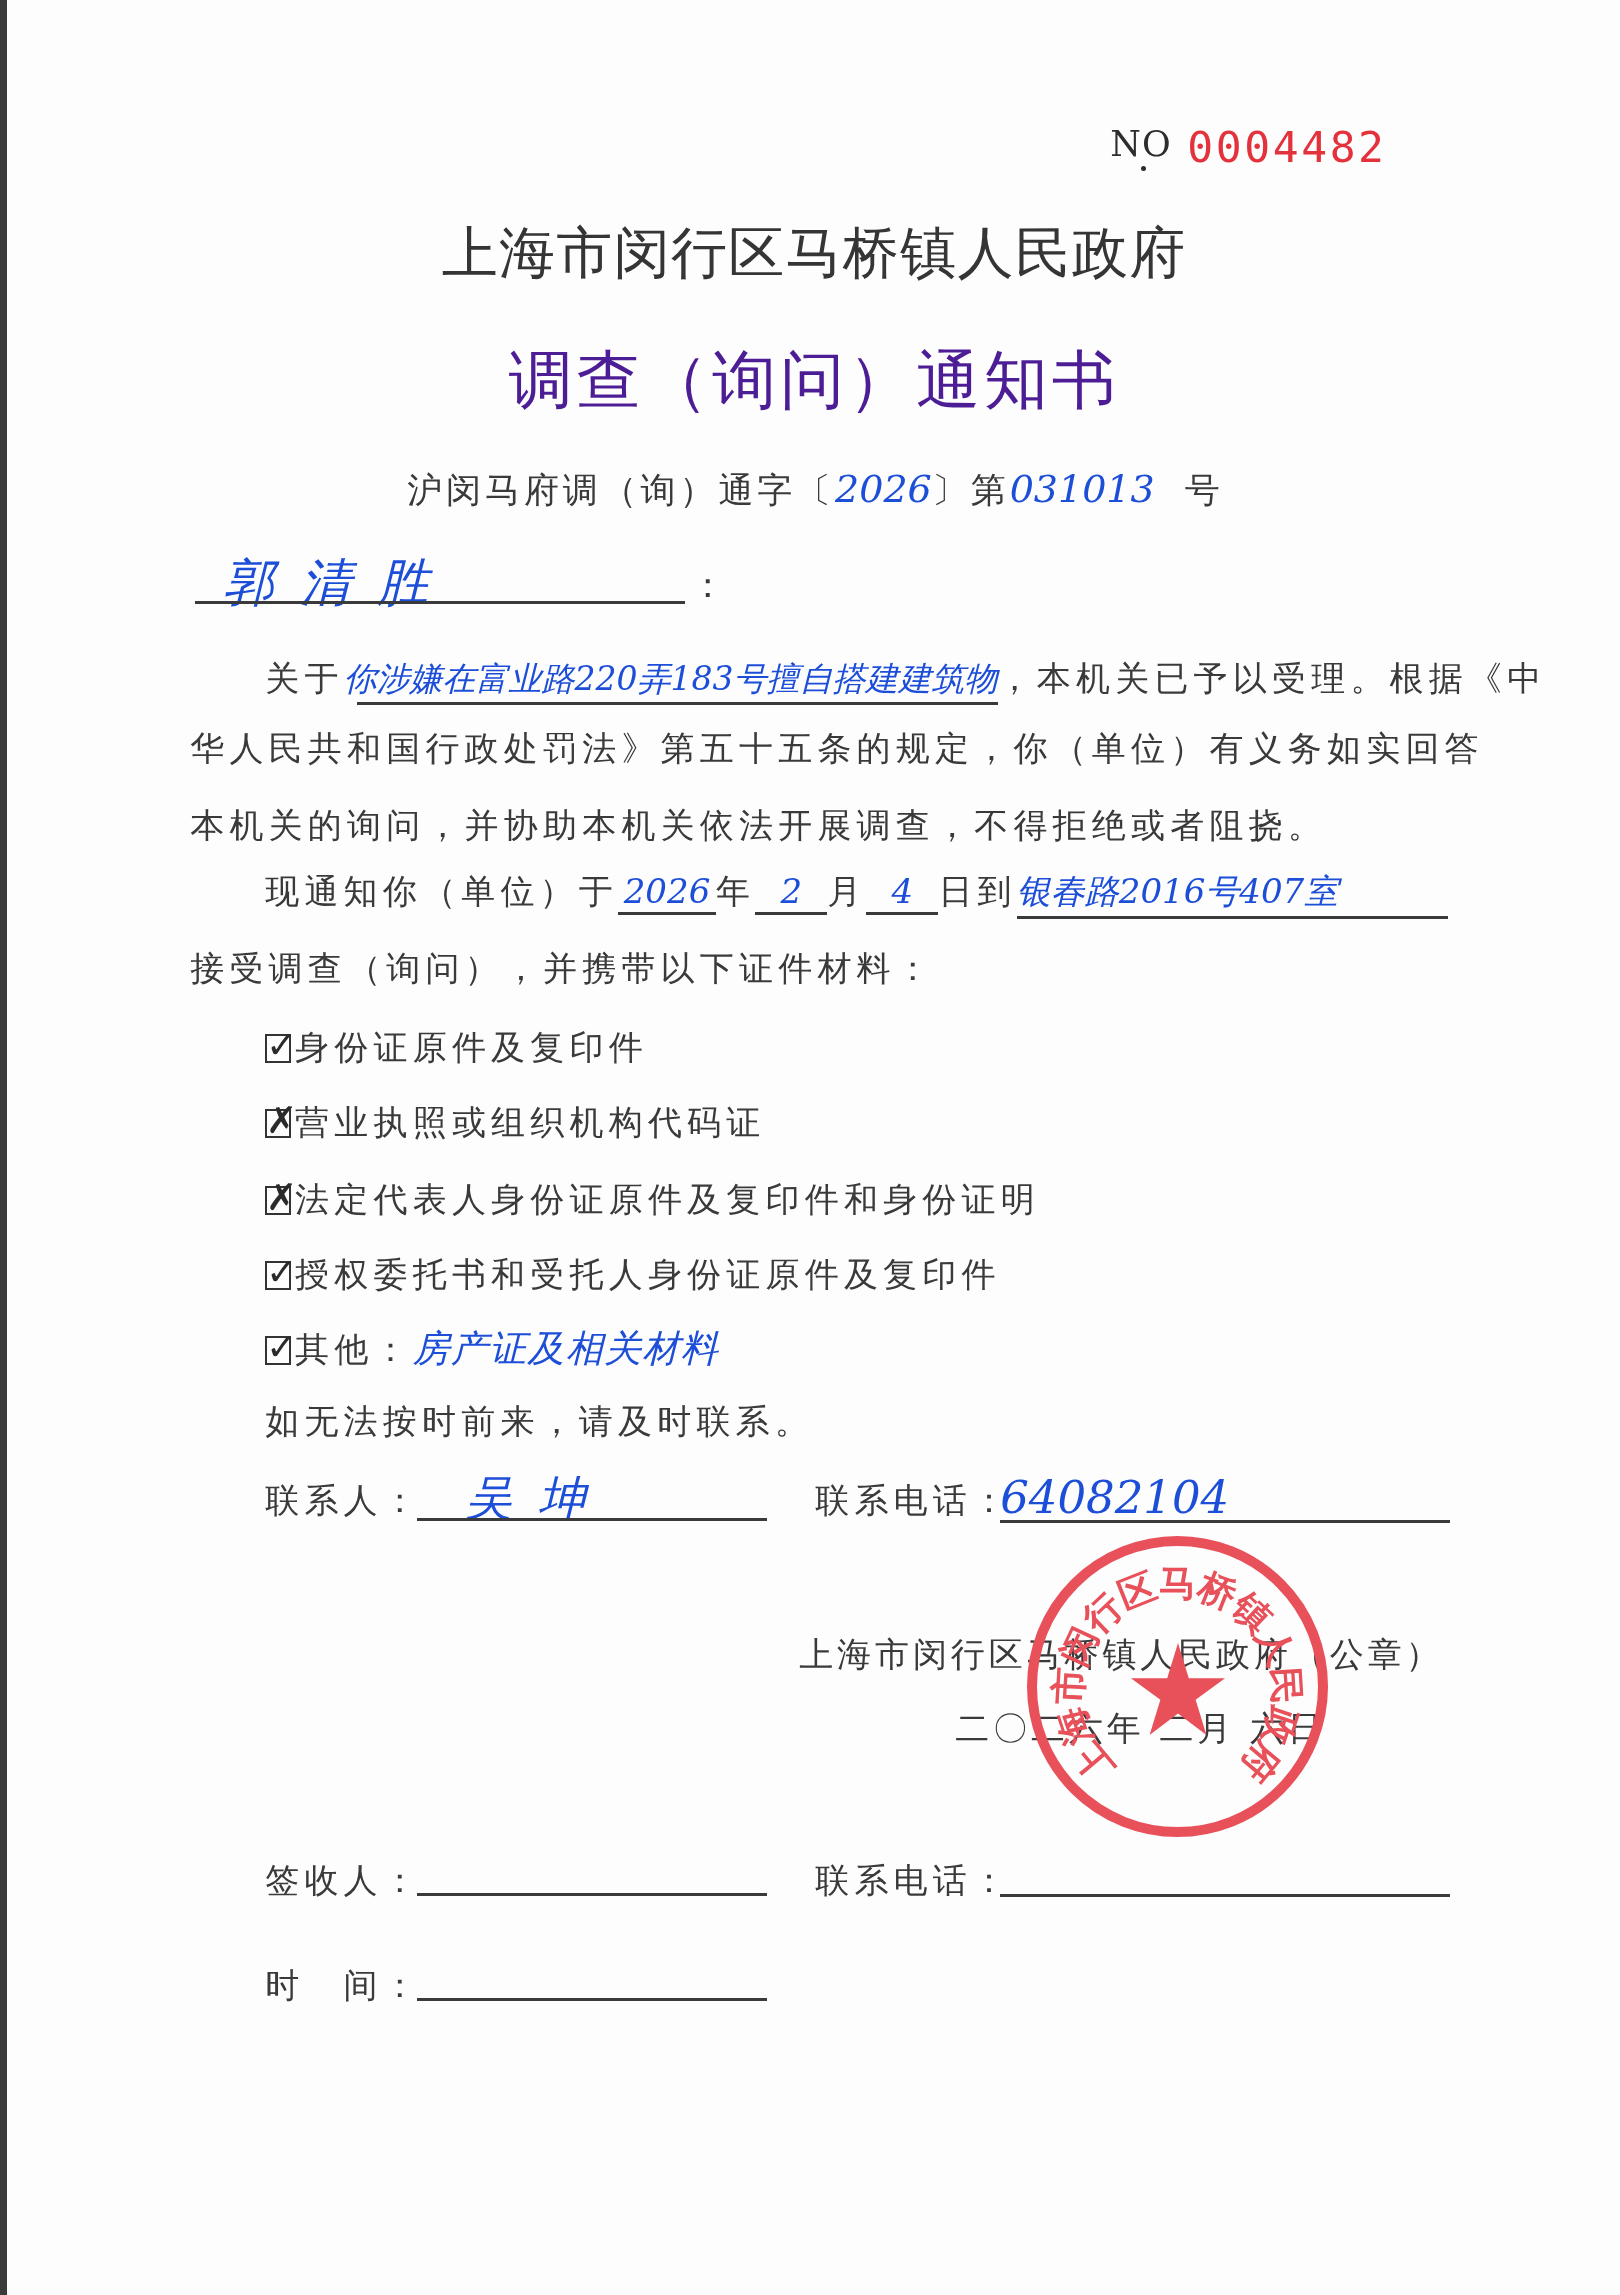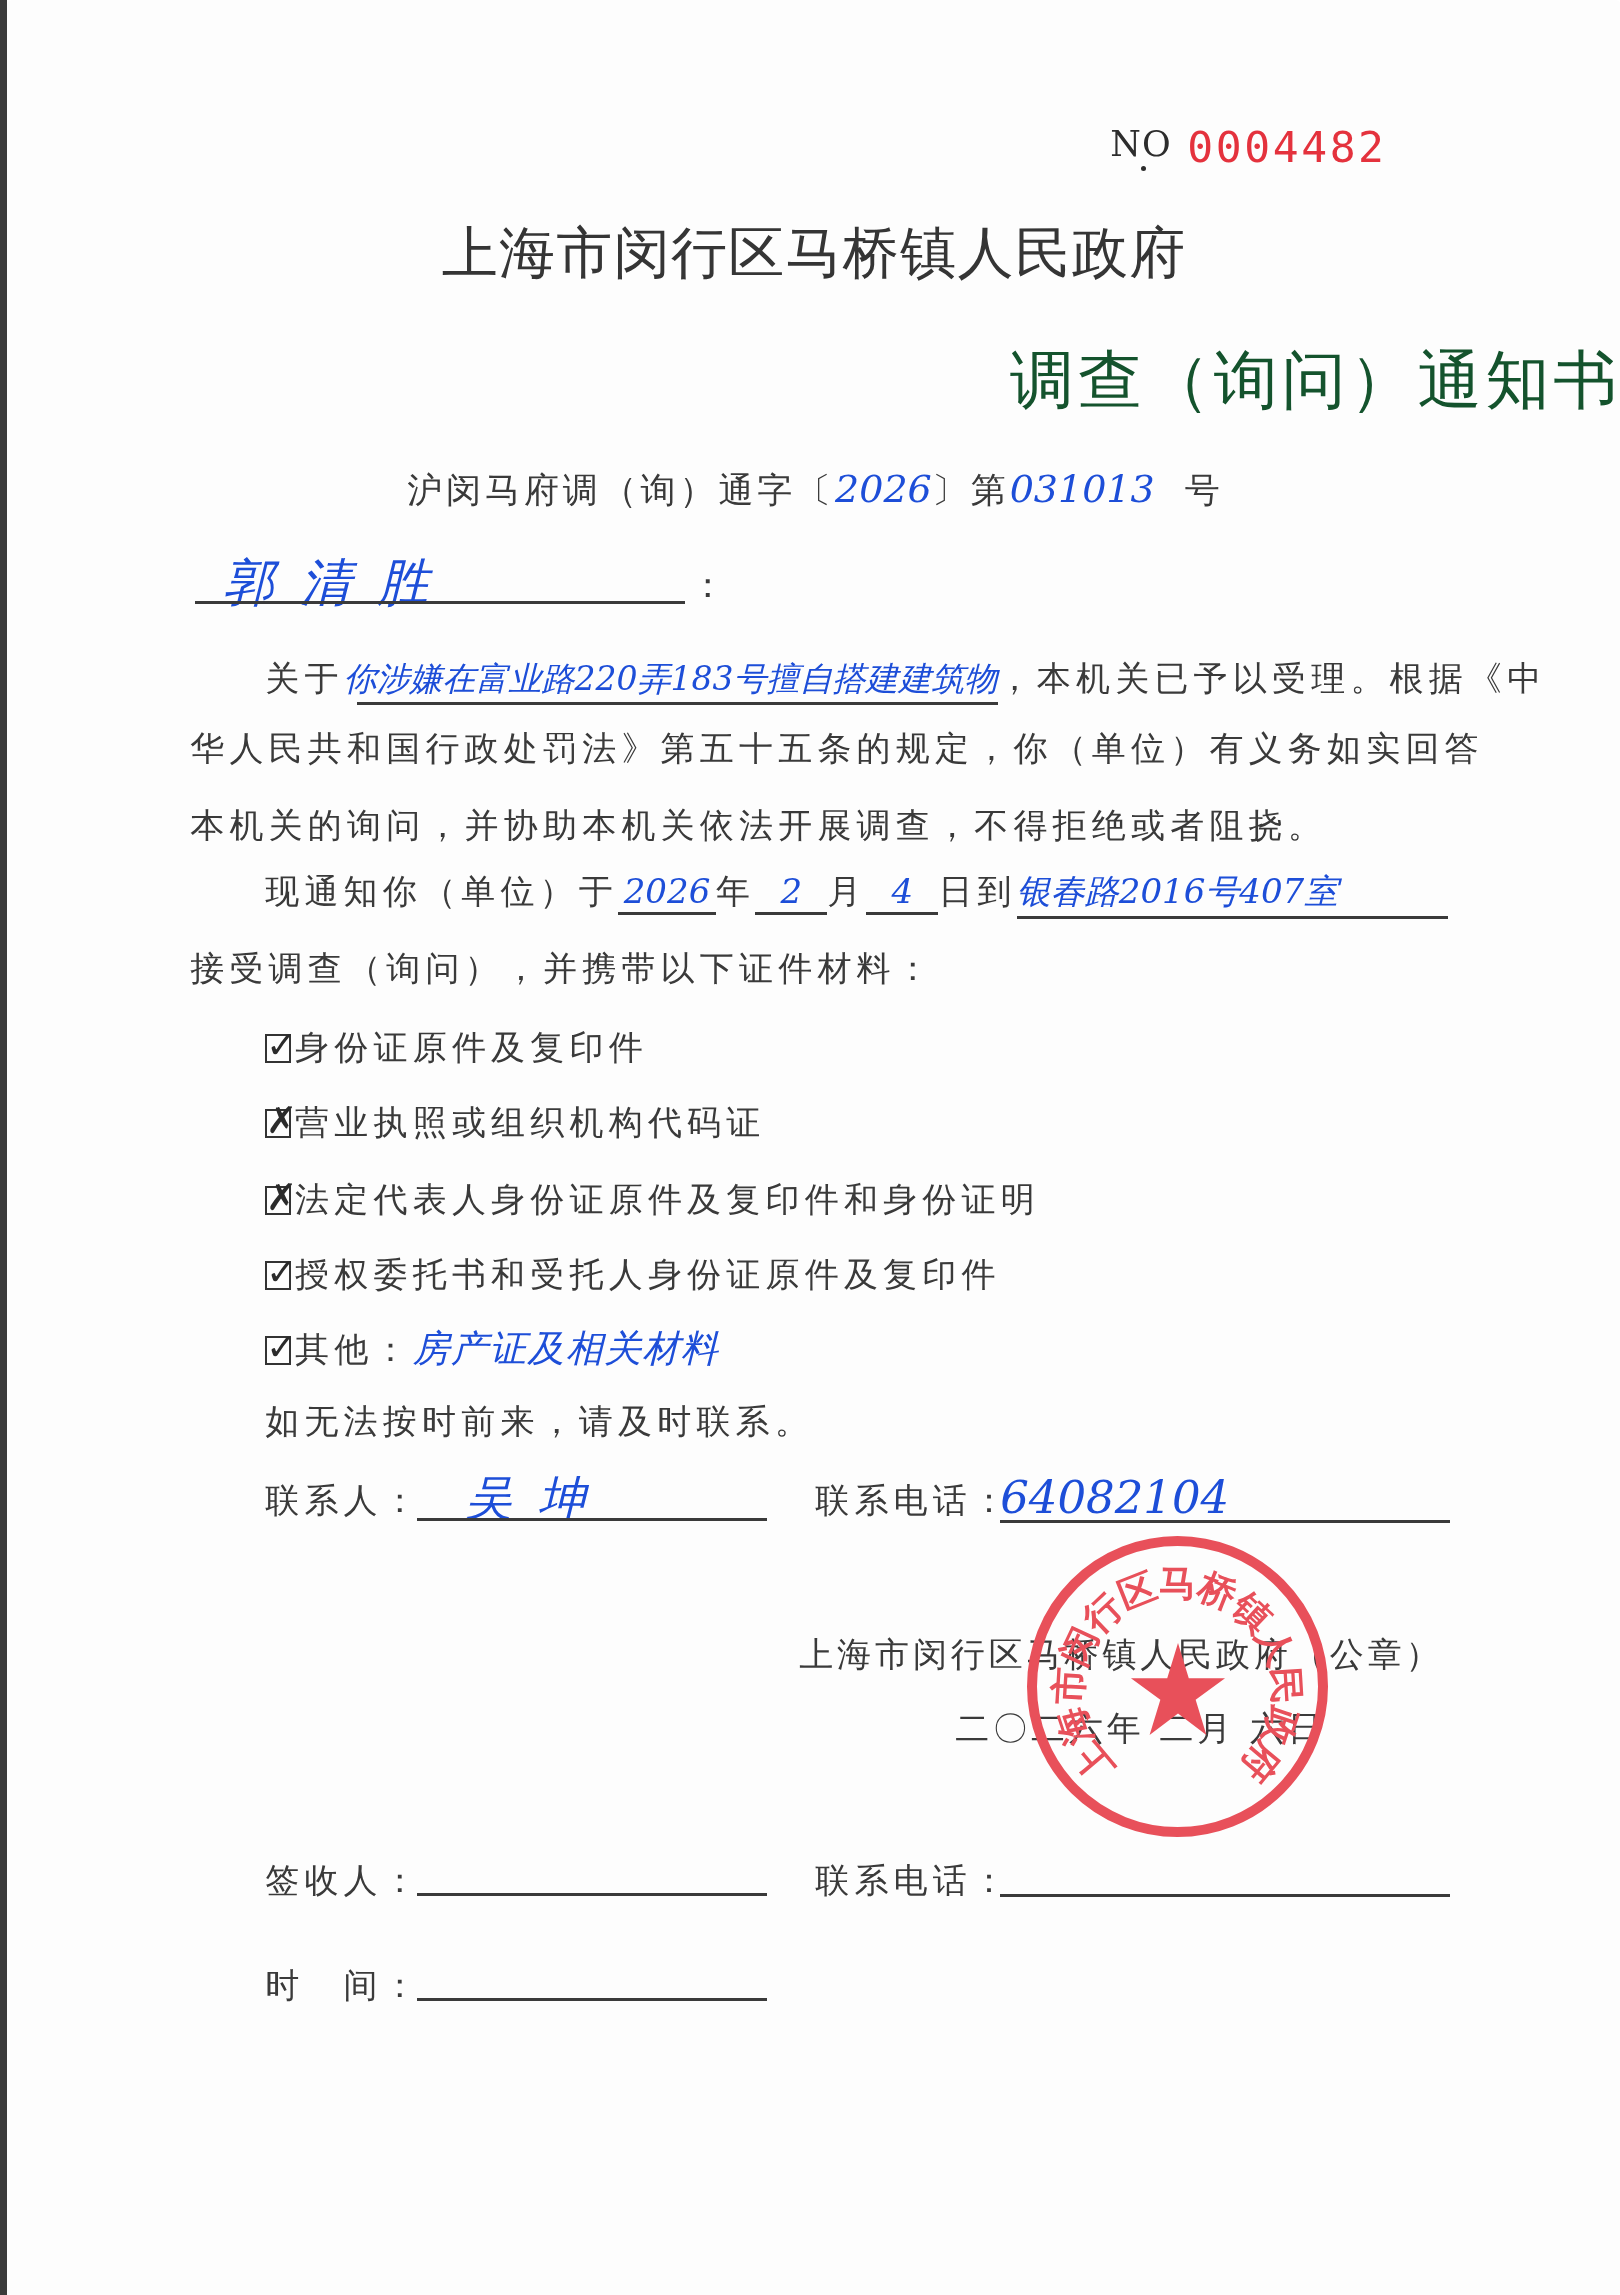--- a/index.html
+++ b/index.html
@@ -47,23 +47,23 @@
       font-size: 43px; color: #e4323d; letter-spacing: 2.6px;
     }
 
     
     .title-1 {
       left: 0; width: 1614px; top: 216px; text-align: center;
       font-family: "DejaVu Serif", "Liberation Serif", serif;
       font-size: 56px; color: #353535; letter-spacing: 1.3px;
     }
     .title-2 {
-      left: 0; width: 1614px; top: 337px; text-align: right;
-      font-family: "DejaVu Serif", "Liberation Serif", serif;
-      font-size: 64px; color: #14532d; letter-spacing: 3.9px;
+      left: 0; width: 1614px; top: 337px; text-align: center;
+      font-family: "DejaVu Serif", "Liberation Serif", serif;
+      font-size: 64px; color: #4c1d95; letter-spacing: 3.9px;
     }
     .doc-number {
       left: 400px; top: 467px;
       font-size: 35px; color: #3a3a3a; letter-spacing: 3.9px;
     }
     .hw {
       font-family: "DejaVu Serif", "Liberation Serif", serif;
       font-style: italic;
       color: #1d4ed8;
     }

